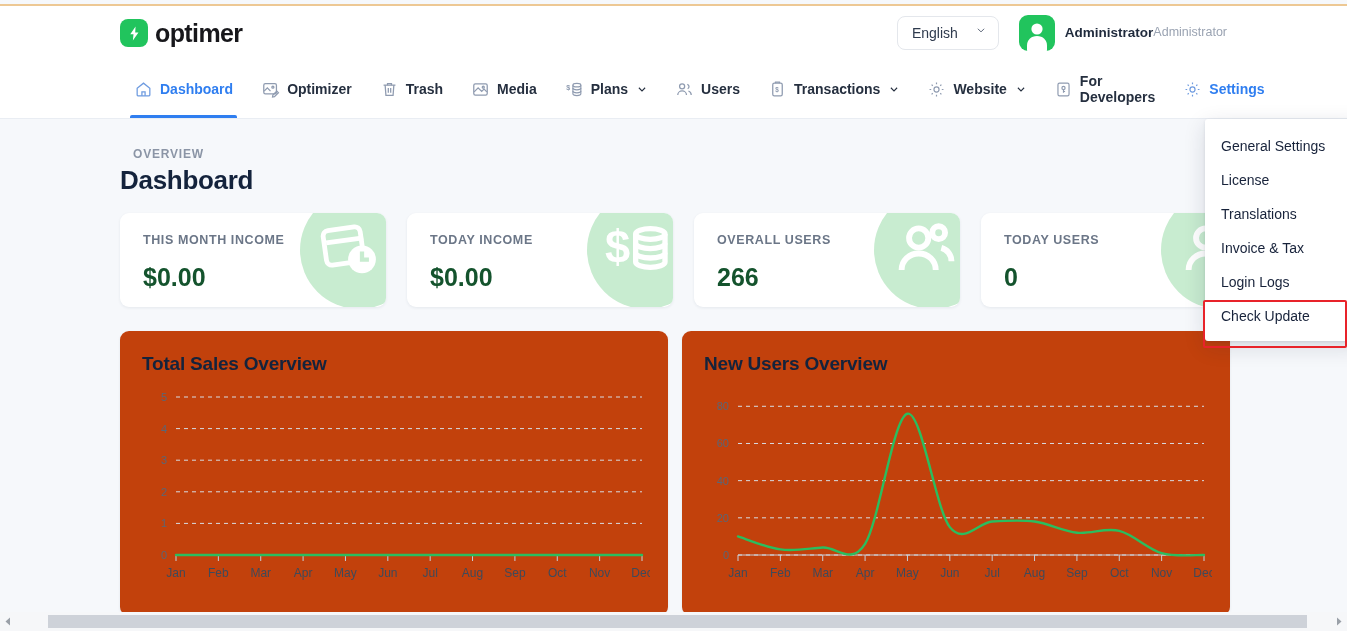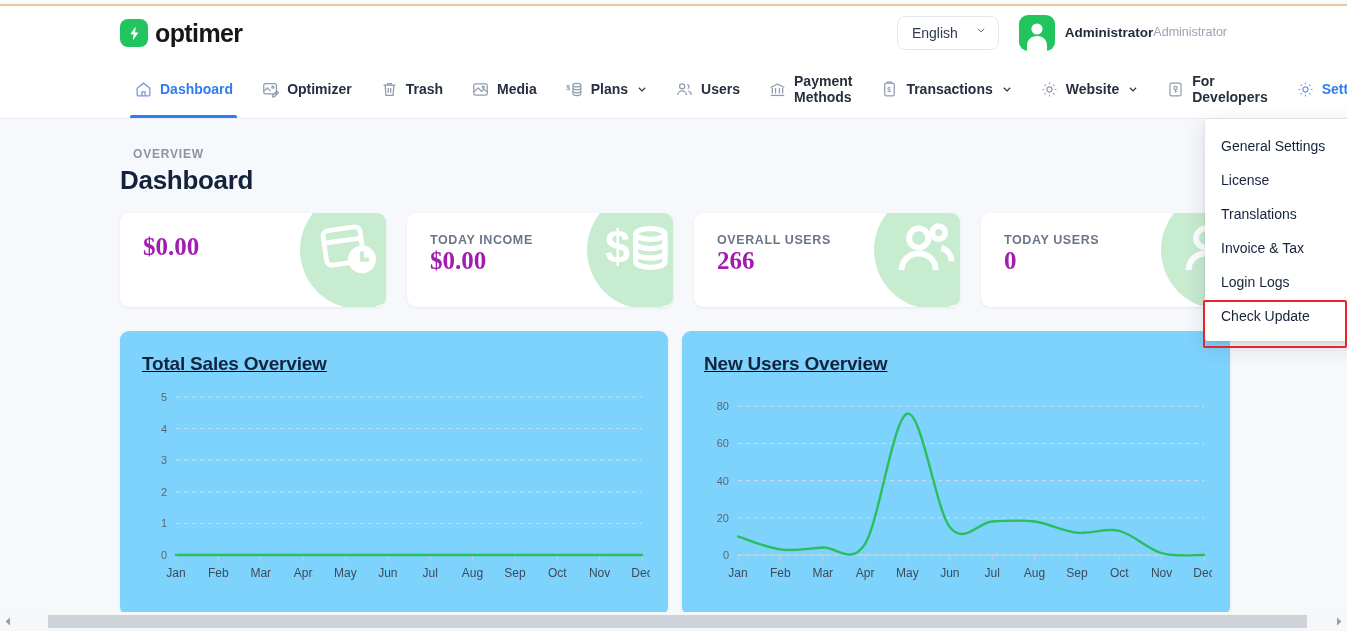--- a/index.html
+++ b/index.html
@@ -102,35 +102,34 @@
   }
 
   
   .stats { position: absolute; left: 120px; top: 94px; display: flex; gap: 21px; }
   .stat-card {
     position: relative; width: 266px; height: 94px; background: #fff;
     border-radius: 9px; box-shadow: 0 1px 3px rgba(30,45,80,0.08);
     overflow: hidden; padding: 20px 0 0 23px;
   }
   .stat-label { font-size: 12.5px; font-weight: 700; letter-spacing: 0.6px; color: #6b7687; }
-  .stat-value { margin-top: 0; font-size: 25px; font-weight: 700; color: #a21caf; font-family: Liberation Serif, serif; }
+  .stat-value { margin-top: 16px; font-size: 25px; font-weight: 700; color: #14532d; }
   .stat-deco {
     position: absolute; right: -32px; top: -22px; width: 118px; height: 118px;
     border-radius: 50%; background: #c8ecd0;
     display: flex; align-items: center; justify-content: center;
   }
   .stat-deco svg { width: 64px; height: 64px; color: #ffffff; margin-right: 18px; }
 
   
   .charts { position: absolute; left: 120px; top: 212px; display: flex; gap: 14px; }
   .chart-card {
-    width: 548px; height: 285px; background: #7dd3fc; border-radius: 9px;
+    width: 548px; height: 285px; background: #c2410c; border-radius: 9px;
     box-shadow: 0 1px 3px rgba(30,45,80,0.08); padding: 22px 18px 10px 22px;
     position: relative;
-    text-decoration: underline;
   }
   .chart-title { font-size: 19px; font-weight: 600; color: #14233c; letter-spacing: -0.2px; }
   .chart-plot { position: absolute; left: 18px; top: 58px; width: 512px; height: 200px; }
   .chart-plot svg { width: 100%; height: 100%; display: block; }
   .tickfont { font-size: 11px; fill: #5a6676; font-family: "Liberation Sans", sans-serif; }
   .monthfont { font-size: 12px; fill: #3f4a5a; font-family: "Liberation Sans", sans-serif; }
 
   
   .scrollbar {
     position: absolute; left: 0; bottom: 0; width: 1347px; height: 19px;
@@ -237,31 +236,20 @@
     <div class="nav-item">
       <svg class="nav-ico" viewBox="0 0 24 24" fill="none" stroke="currentColor" stroke-width="1.6">
           <circle cx="9" cy="8" r="3.2"></circle>
           <path d="M3.5 19c0-3 2.5-5.2 5.5-5.2s5.5 2.2 5.5 5.2"></path>
           <path d="M15.5 5.4A3 3 0 0 1 16 11"></path>
           <path d="M17 13.9c2 .7 3.5 2.6 3.5 5.1"></path>
         </svg>
       <span>Users</span>
     </div>
 
-    <div class="nav-item">
-      <svg class="nav-ico" viewBox="0 0 24 24" fill="none" stroke="currentColor" stroke-width="1.6">
-          <path d="M3.5 9.5 12 5l8.5 4.5"></path>
-          <path d="M5.5 10v7M9.5 10v7M14.5 10v7M18.5 10v7"></path>
-          <path d="M3.5 19.5h17"></path>
-        </svg>
-      <span class="lbl2">
-        <span>Payment</span>
-        <span>Methods</span>
-      </span>
-    </div>
 
     <div class="nav-item">
       <svg class="nav-ico" viewBox="0 0 24 24" fill="none" stroke="currentColor" stroke-width="1.6">
           <rect x="6" y="4" width="12" height="16" rx="2"></rect>
           <path d="M9.5 4V2.8h5V4"></path>
           <text x="9.3" y="15" font-size="8" fill="currentColor" stroke="none" font-family="Liberation Sans, sans-serif">$</text>
         </svg>
       <span>Transactions</span>
       <svg class="caret" viewBox="0 0 16 16" fill="none" stroke="currentColor" stroke-width="1.7">
           <path d="M3 6l5 5 5-5"></path>
@@ -301,20 +289,21 @@
     </div>
   </div>
 
   <div class="content">
     <div class="overview-label">OVERVIEW</div>
     <div class="page-title">Dashboard</div>
 
     <div class="stats">
 
       <div class="stat-card">
+        <div class="stat-label">THIS MONTH INCOME</div>
         <div class="stat-value">$0.00</div>
         <div class="stat-deco">
           <svg viewBox="0 0 24 24" fill="none" stroke="currentColor" stroke-width="1.8">
               <rect x="2.5" y="4" width="14" height="13" rx="2" transform="rotate(-8 9.5 10.5)"></rect>
               <path d="M3 8.4h14" transform="rotate(-8 10 8.4)"></path>
               <circle cx="16.5" cy="15.5" r="5.2" fill="currentColor" stroke="none"></circle>
               <path d="M16.5 12.6v3h2.6" stroke="#c8ecd0" stroke-width="1.6"></path>
             </svg>
         </div>
       </div>

